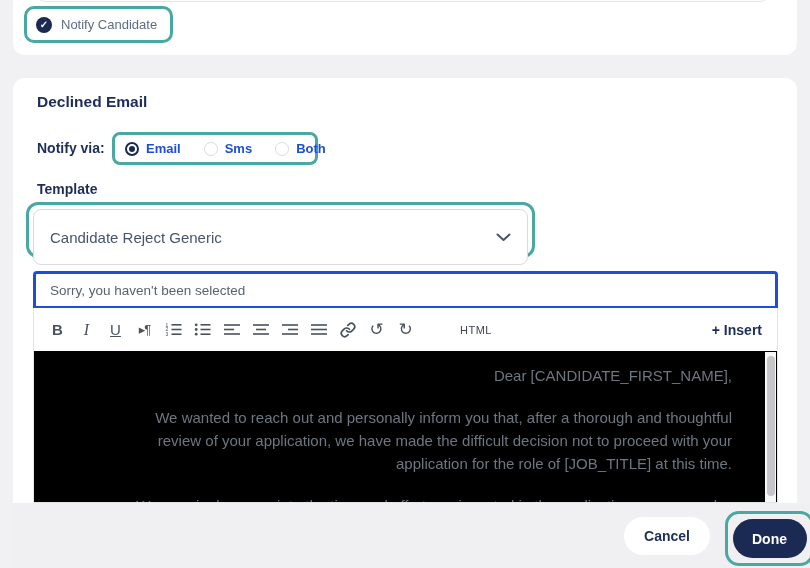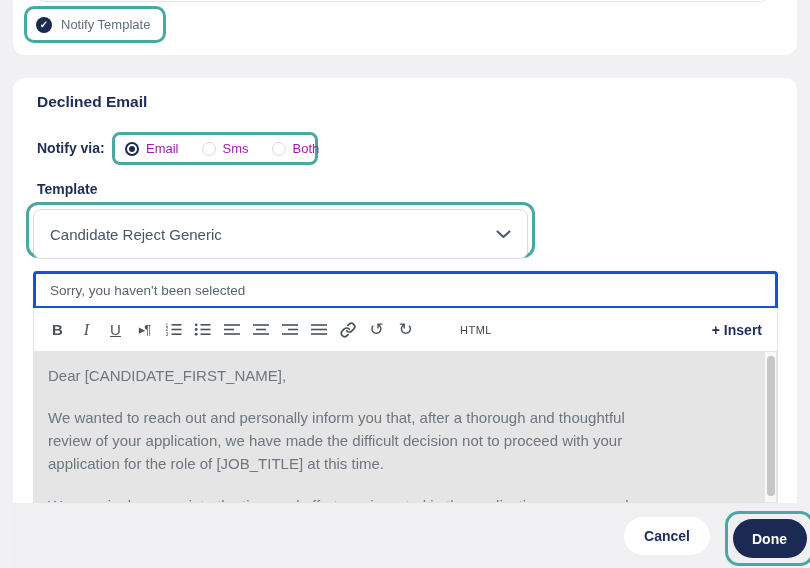--- a/index.html
+++ b/index.html
@@ -18,29 +18,29 @@
   .checkbox { width:16px; height:16px; border-radius:50%; background:#1b2a52; color:#fff;
     display:flex; align-items:center; justify-content:center; font-size:10px; font-weight:bold; flex:0 0 auto; }
   .notify-label { font-size:13px; color:#5d6e81; white-space:nowrap; }
 
   .card-main { left:13px; top:78px; width:784px; height:425px; border-radius:12px 12px 0 0; overflow:hidden; }
   .heading { position:absolute; left:24px; top:15px; font-size:15.5px; font-weight:700; color:#1e2d58; }
   .notify-via-label { position:absolute; left:24px; top:62px; font-size:14px; font-weight:700; color:#1e2d58; }
   .radio-group { position:absolute; left:99px; top:54px; width:206px; height:33px; border-radius:8px;
     display:flex; align-items:center; padding:0 10px; gap:23px; }
   .radio-item { display:flex; align-items:center; gap:7px; cursor:pointer; }
-  .radio-item .rlabel { font-size:13px; color:#a21caf; }
+  .radio-item .rlabel { font-size:13px; color:#1d4ed8;font-weight:bold; }
   .radio { width:14px; height:14px; border-radius:50%; border:1.5px solid #d8dce1; background:#fff;
     display:flex; align-items:center; justify-content:center; flex:0 0 auto; }
   .radio.sel { border:2px solid #1b2a52; }
   .radio.sel::after { content:""; width:6px; height:6px; border-radius:50%; background:#1b2a52; }
 
   .template-label { position:absolute; left:24px; top:103px; font-size:14px; font-weight:700; color:#1e2d58; }
   .select-wrap { position:absolute; left:13px; top:124px; width:509px; height:56px; border-radius:12px; }
-  .select { margin:4px; height:50px; border:1px solid #d9dbe0; border-radius:8px; background:#fff;
+  .select { margin:4px; height:56px; border:1px solid #d9dbe0; border-radius:8px; background:#fff;
     display:flex; align-items:center; justify-content:space-between; padding:3px 16px; cursor:pointer; }
   .select-text { font-size:15px; color:#47546b; }
 
   .ai-btn { position:absolute; left:609px; top:132px; width:154px; height:42px; border:none;
     border-radius:21px; background:#eff0f2; display:flex; align-items:center; justify-content:center;
     gap:10px; cursor:pointer; }
   .ai-btn span { font-size:14px; font-weight:700; color:#20305c; font-family:"Liberation Sans",sans-serif; }
 
   .subject { position:absolute; left:20px; top:193px; width:745px; height:38px;
     border:3px solid #1d4ed8; border-radius:4px 4px 0 0; background:#fff;
@@ -56,22 +56,22 @@
   .tbtn.u { text-decoration:underline; }
   .tbtn.para { font-size:13px; letter-spacing:-1px; }
   .tbtn svg { display:block; }
   .tbtn.glyph { font-size:17px; }
   .html-btn { margin-left:34px; font-size:11px; color:#3f454d; letter-spacing:.5px; height:26px;
     border:none; background:transparent; cursor:pointer; font-family:"Liberation Sans",sans-serif; }
   .insert-btn { margin-left:auto; border:none; background:transparent; font-size:14px; font-weight:700;
     color:#1e2d58; cursor:pointer; font-family:"Liberation Sans",sans-serif; }
 
   .editor { position:absolute; left:20px; top:273px; width:745px; height:152px;
-    border:1px solid #e3e4e8; border-top:none; background:#e5e5e5; overflow:hidden;
-    padding:13px 45px 0 14px; }
+    border:1px solid #e3e4e8; border-top:none; background:#000000; overflow:hidden;
+    padding:13px 45px 0 14px;text-align:right; }
   .editor p { font-size:15px; line-height:23px; color:#6e7680; white-space:pre-line; margin:0 0 19px 0; }
   .scrollbar { position:absolute; right:1px; top:1px; width:11px; height:150px; background:#f7f7f8;
     border-left:1px solid ` + `#ececee; }
   .scroll-thumb { position:absolute; left:1.5px; top:4px; width:8px; height:140px;
     background:#c6c6c8; border-radius:4px; }
 
   .footer { position:absolute; left:12px; top:503px; width:810px; height:65px; background:#f0f0f2; }
   .cancel-btn { position:absolute; right:112px; top:14px; width:86px; height:38px; border:none;
     border-radius:19px; background:#fff; font-size:14px; font-weight:700; color:#1e2d58;
     cursor:pointer; font-family:"Liberation Sans",sans-serif; }
@@ -84,21 +84,21 @@
 <body>
 
 <div class="screen">
 
   <div class="card card-top">
     <div class="cutoff-fragment"></div>
     <div class="notify-box hl">
       <span class="checkbox">
         <span>✓</span>
       </span>
-      <span class="notify-label">Notify Template</span>
+      <span class="notify-label">Notify Candidate</span>
     </div>
   </div>
 
   <div class="card card-main">
     <div class="heading">Declined Email</div>
 
     <div class="notify-via-label">Notify via:</div>
     <div class="radio-group hl">
       <div class="radio-item">
         <span class="radio sel"></span>

